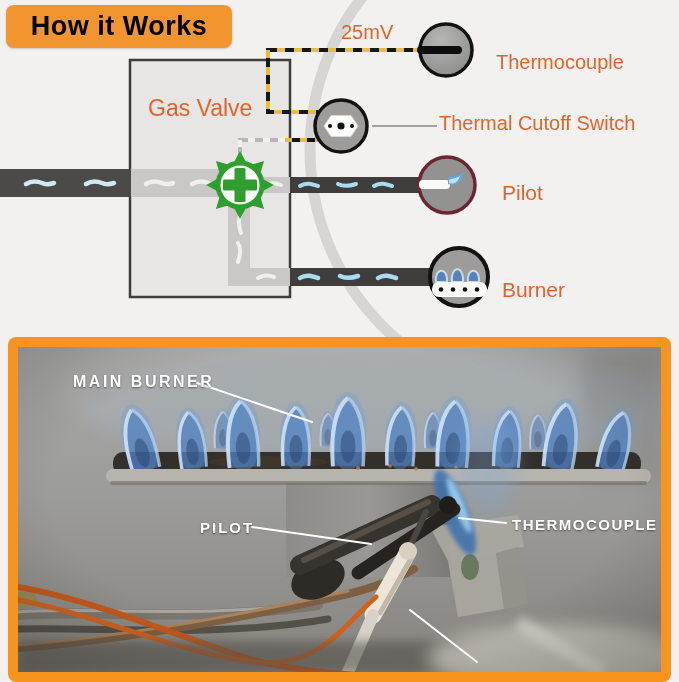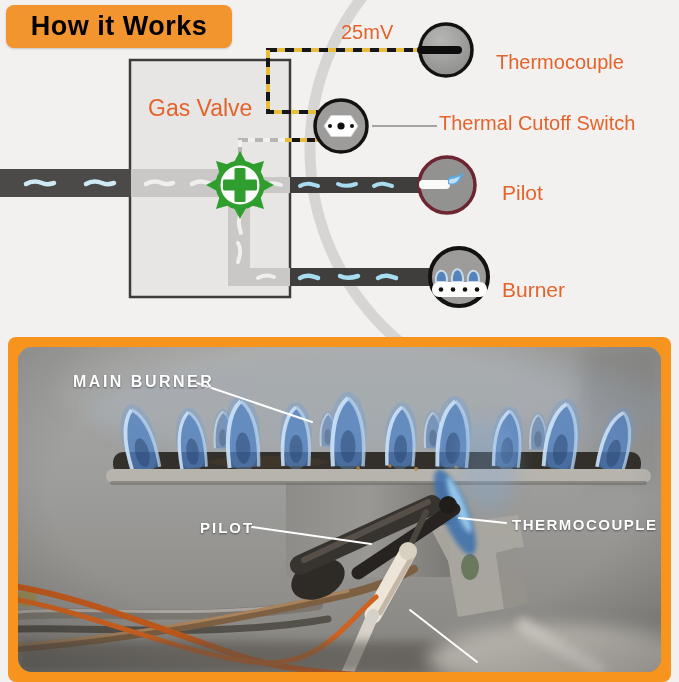--- a/index.html
+++ b/index.html
@@ -28,21 +28,21 @@
   .lbl-pilot{left:502px;top:181px;font-size:21px;}
   .lbl-burner{left:502px;top:278px;font-size:21px;}
   
   .photo-frame{
     left:8px;top:337px;width:663px;height:345px;
     background:#F7941E;border-radius:8px;
     box-sizing:border-box;padding:10px;
     z-index:4;
   }
   .photo-inner{
-    position:relative;width:643px;height:325px;overflow:hidden;border-radius:14px;
+    position:relative;width:643px;height:325px;overflow:hidden;border-radius:0;
     background:#9a9a98;
   }
   .plabel{
     position:absolute;color:#ffffff;font-weight:bold;z-index:6;white-space:nowrap;
     text-shadow:0 1px 2px rgba(0,0,0,0.45);
   }
   .plabel-main-burner{left:55px;top:26px;font-size:16px;letter-spacing:2.5px;}
   .plabel-pilot{left:182px;top:172px;font-size:15px;letter-spacing:2px;}
   .plabel-thermocouple{left:494px;top:169px;font-size:15px;letter-spacing:1.5px;}
   .plabel-spark{left:468px;top:307px;font-size:15px;letter-spacing:1.5px;}

